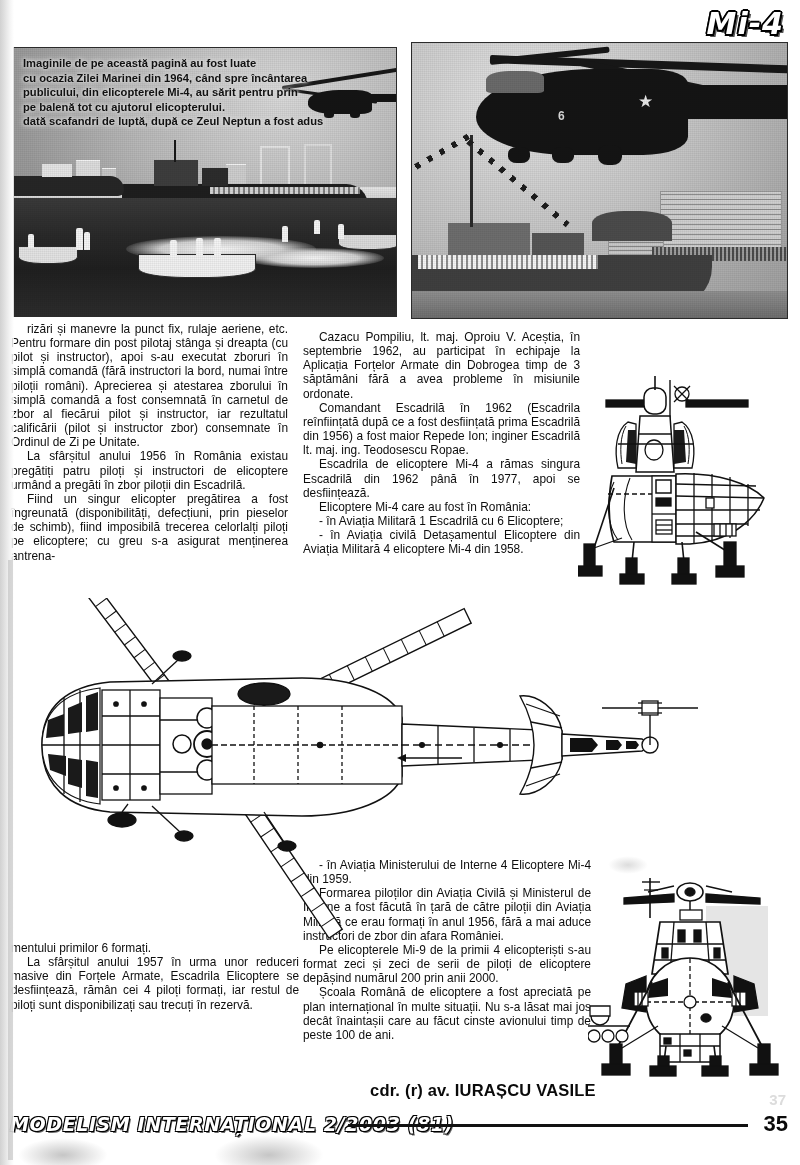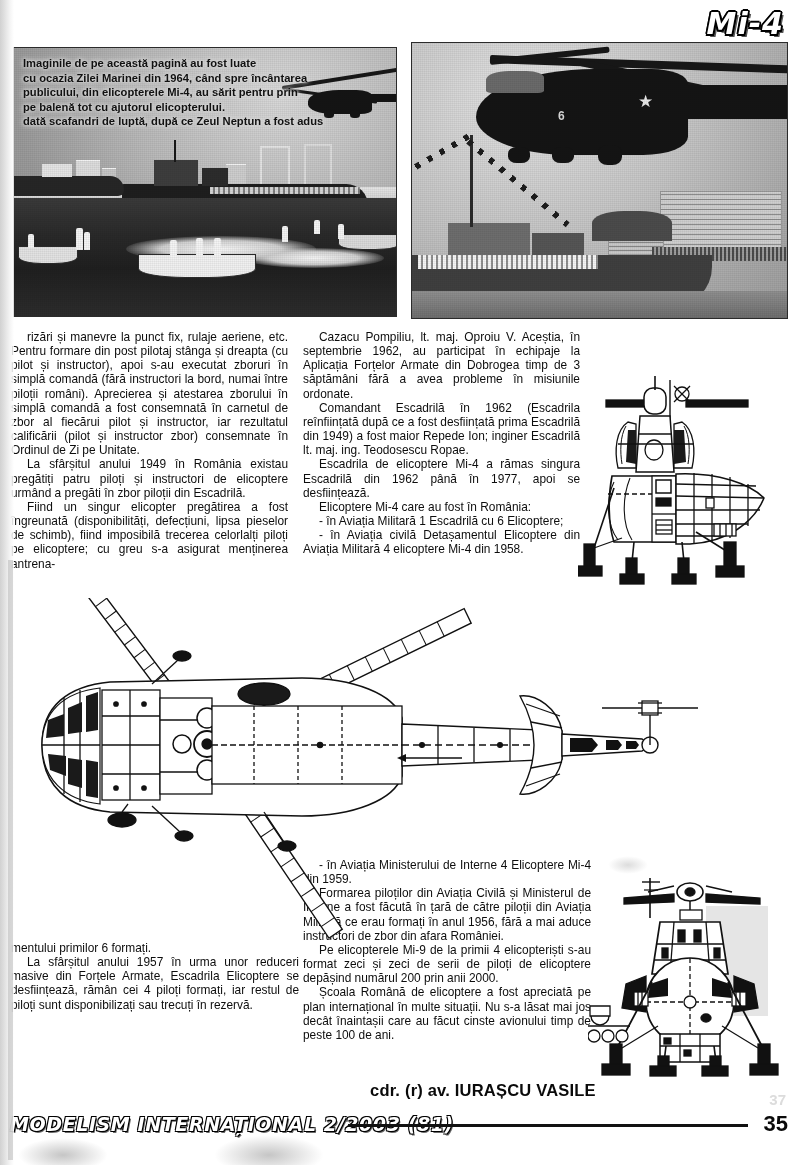--- a/index.html
+++ b/index.html
@@ -154,21 +154,21 @@
   .col {
     position: absolute;
     font-size: 11.9px;
     line-height: 14.15px;
     text-align: justify;
     color: #0d0d0d;
   }
   .col p { margin: 0; text-indent: 16px; }
   .col p.noindent { text-indent: 0; }
 
-  #col-L1 { left: 11px; top: 330px; width: 277px; }
+  #col-L1 { left: 11px; top: 322px; width: 277px; }
   #col-R1 { left: 303px; top: 330px; width: 277px; }
   #col-L2 { left: 11px; top: 941px; width: 288px; }
   #col-R2 { left: 303px; top: 858px; width: 288px; }
 
   
   .drawing { position: absolute; }
   .drawing svg { display:block; }
 
   #dwg-topview  { left: 2px;   top: 598px; }
   #dwg-rearview { left: 578px; top: 372px; }
@@ -317,27 +317,27 @@
     <div class="gear" style="left:138px;top:96px;width:24px;height:20px;"></div>
     <div class="star" style="left:178px;top:44px;">★</div>
     <div class="roundel-num" style="left:98px;top:60px;">6</div>
   </div>
 
   <div class="grain"></div>
 </div>
 
 <div class="col" id="col-L1">
   <p>rizări și manevre la punct fix, rulaje aeriene, etc. Pentru formare din post pilotaj stânga și dreapta (cu pilot și instructor), apoi s-au executat zboruri în simplă comandă (fără instructori la bord, numai între piloții români). Aprecierea și atestarea zborului în simplă comandă a fost consemnată în carnetul de zbor al fiecărui pilot și instructor, iar rezultatul calificării (pilot și instructor zbor) consemnate în Ordinul de Zi pe Unitate.</p>
-  <p>La sfârșitul anului 1949 în România existau pregătiți patru piloți și instructori de elicoptere urmând a pregăti în zbor piloții din Escadrilă.</p>
-  <p>Fiind un singur elicopter pregătirea a fost îngreunată (disponibilități, defecțiuni, lipsa pieselor de schimb), fiind imposibilă trecerea celorlalți piloți pe elicoptere; cu greu s-a asigurat menținerea antrena-</p>
+  <p>La sfârșitul anului 1956 în România existau pregătiți patru piloți și instructori de elicoptere urmând a pregăti în zbor piloții din Escadrilă.</p>
+  <p>Fiind un singur elicopter pregătirea a fost îngreunată (disponibilități, defecțiuni, prin pieselor de schimb), fiind imposibilă trecerea celorlalți piloți pe elicoptere; cu greu s-a asigurat menținerea antrena-</p>
 </div>
 
 <div class="col" id="col-R1">
   <p>Cazacu Pompiliu, lt. maj. Oproiu V. Aceștia, în septembrie 1962, au participat în echipaje la Aplicația Forțelor Armate din Dobrogea timp de 3 săptămâni fără a avea probleme în misiunile ordonate.</p>
-  <p>Comandant Escadrilă în 1962 (Escadrila reînființată după ce a fost desființată prima Escadrilă din 1949) a fost maior Repede Ion; inginer Escadrilă lt. maj. ing. Teodosescu Ropae.</p>
+  <p>Comandant Escadrilă în 1962 (Escadrila reînființată după ce a fost desființată prima Escadrilă din 1956) a fost maior Repede Ion; inginer Escadrilă lt. maj. ing. Teodosescu Ropae.</p>
   <p>Escadrila de elicoptere Mi-4 a rămas singura Escadrilă din 1962 până în 1977, apoi se desființează.</p>
   <p>Elicoptere Mi-4 care au fost în România:</p>
   <p>- în Aviația Militară 1 Escadrilă cu 6 Elicoptere;</p>
   <p>- în Aviația civilă Detașamentul Elicoptere din Aviația Militară 4 elicoptere Mi-4 din 1958.</p>
 </div>
 
 <div class="col" id="col-L2">
   <p class="noindent">mentului primilor 6 formați.</p>
   <p>La sfârșitul anului 1957 în urma unor reduceri masive din Forțele Armate, Escadrila Elicoptere se desființează, rămân cei 4 piloți formați, iar restul de piloți sunt disponibilizați sau trecuți în rezervă.</p>
 </div>

